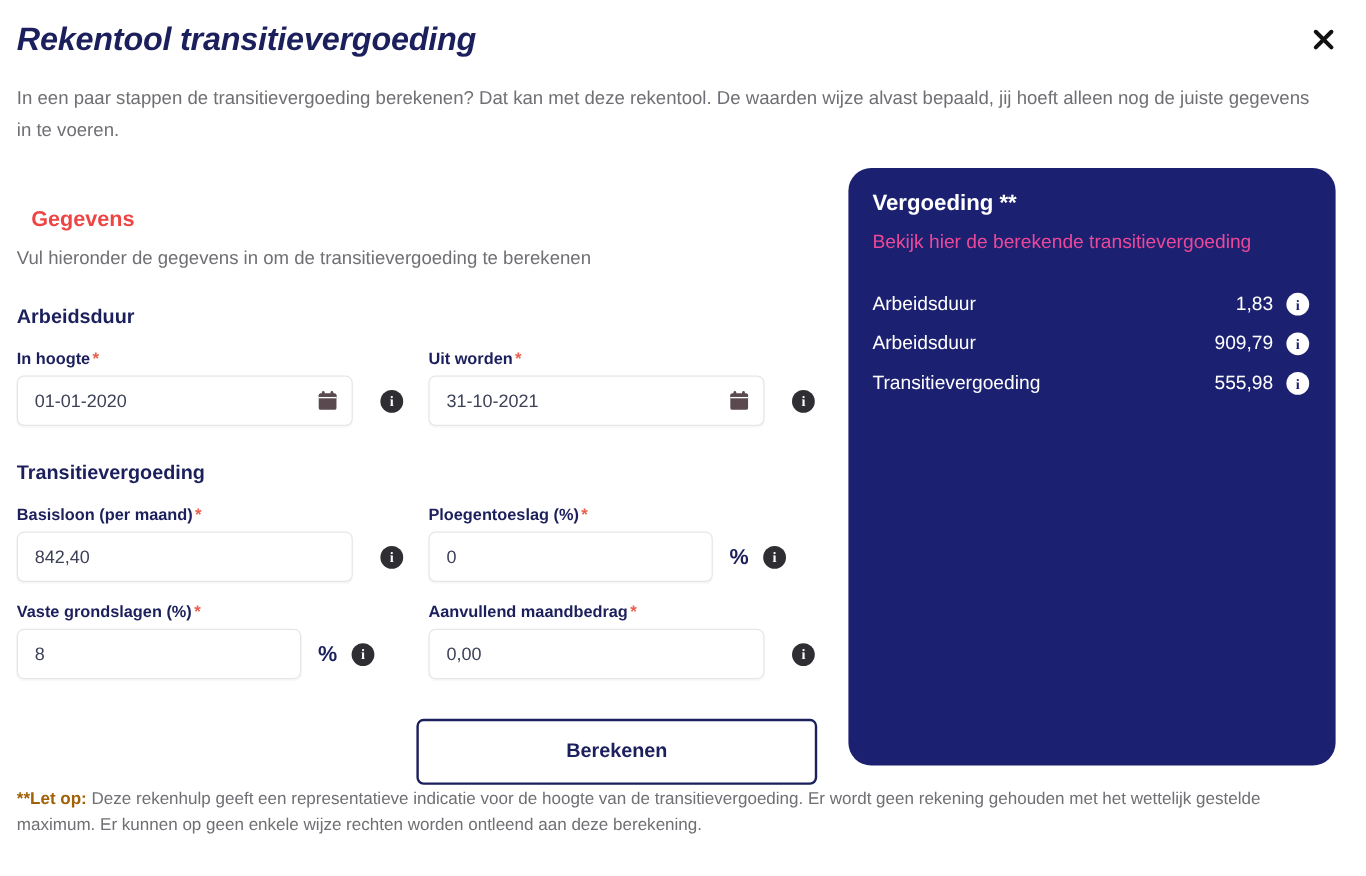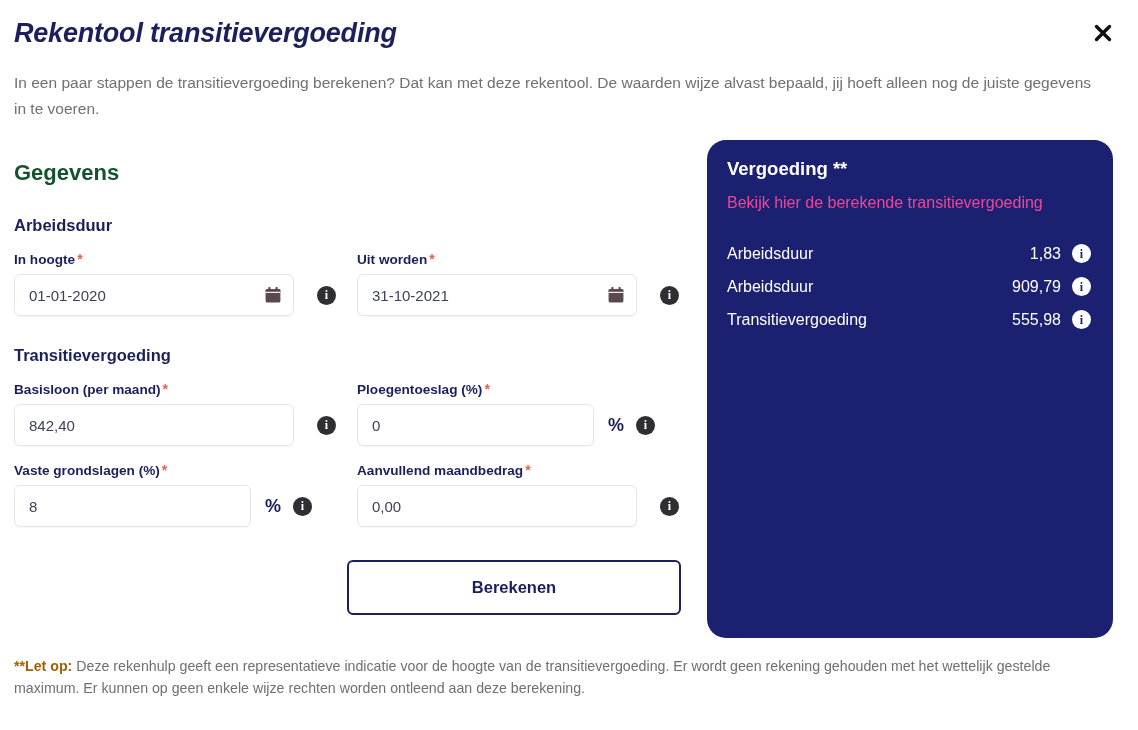--- a/index.html
+++ b/index.html
@@ -54,24 +54,24 @@
     color: #6f6f74;
   }
 
   
   .left-col {
     position: absolute;
     left: 14px; top: 160px;
     width: 672px;
   }
   .section-heading {
-    margin: 0;
-    font-size: 22px;
-    font-weight: 700;
-    color: #14532d;
+    margin: 12px;
+    font-size: 18px;
+    font-weight: 700;
+    color: #ef4444;
   }
   .section-sub {
     margin: 14px 0 0 0;
     font-size: 15.5px;
     color: #6f6f74;
   }
   .group-heading {
     margin: 30px 0 0 0;
     font-size: 16.5px;
     font-weight: 700;
@@ -261,20 +261,21 @@
       <path d="M4.5 4.5 L17.5 17.5 M17.5 4.5 L4.5 17.5" stroke="#111111" stroke-width="3.4" stroke-linecap="round"></path>
     </svg>
   </button>
 
   <h1 class="title">Rekentool transitievergoeding</h1>
   <p class="intro">In een paar stappen de transitievergoeding berekenen? Dat kan met deze rekentool. De waarden wijze alvast bepaald, jij hoeft alleen nog de juiste gegevens in te voeren.</p>
 
   <div class="left-col">
 
     <h2 class="section-heading">Gegevens</h2>
+    <p class="section-sub">Vul hieronder de gegevens in om de transitievergoeding te berekenen</p>
 
     <h3 class="group-heading">Arbeidsduur</h3>
 
     <div class="field-row">
 
       <div class="field-col col-a">
         <div class="field-label">
           <span>In hoogte</span><span class="req">*</span>
         </div>
         <div class="input-line">

